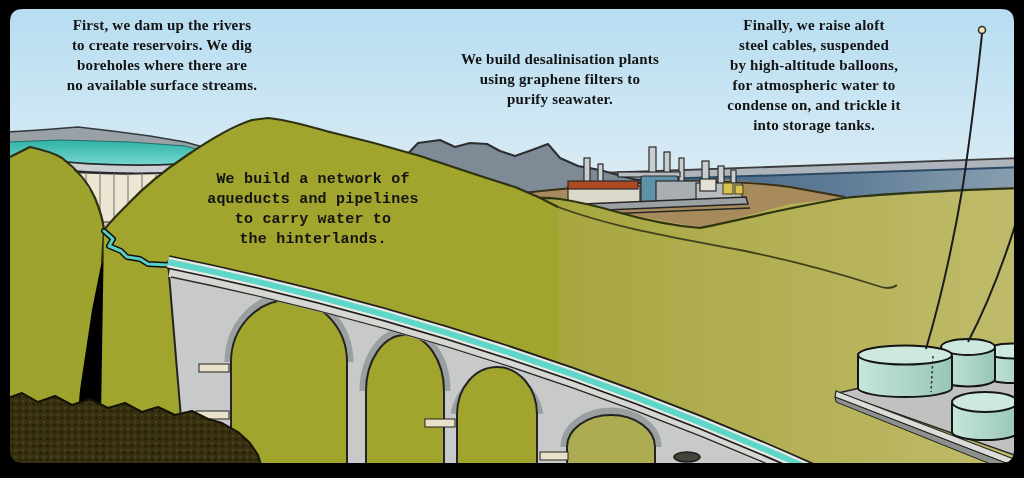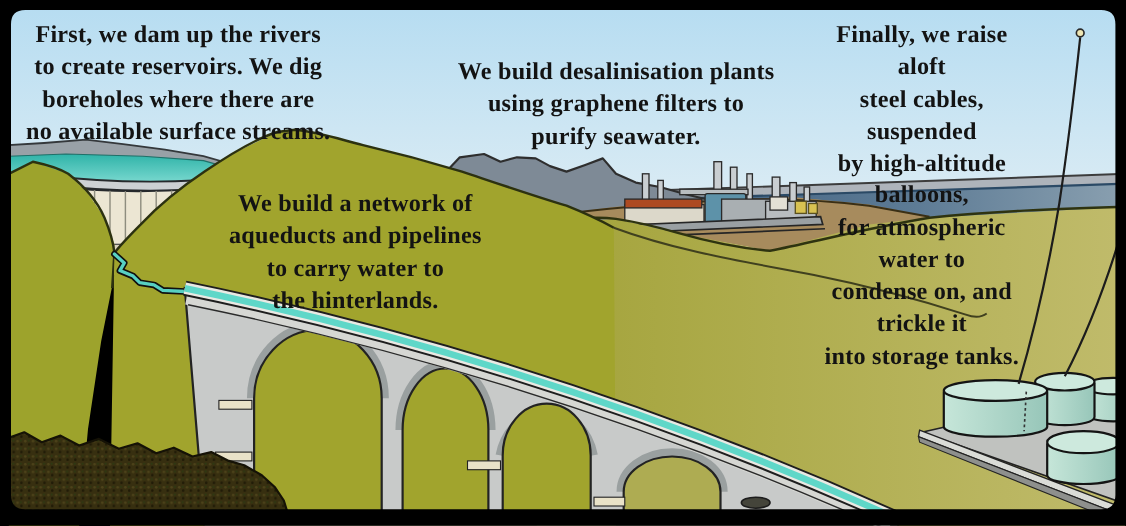--- a/index.html
+++ b/index.html
@@ -1,20 +1,20 @@
 <!DOCTYPE html>
 <html><head>
 <meta charset="utf-8">
 <style>
   html,body{margin:0;padding:0;background:#000;}
   #stage{position:relative;width:1024px;height:478px;background:#000;overflow:hidden;
          font-family:"Liberation Serif",serif;}
   #scene-svg{position:absolute;left:0;top:0;}
   .cap{position:absolute;transform:translateX(-50%);text-align:center;white-space:pre-line;
-       font-family:"Liberation Serif",serif;font-weight:700;font-size:22px;line-height:1.33;
+       font-family:"Liberation Serif",serif;font-weight:700;font-size:15px;line-height:1.33;
        color:#131313;letter-spacing:.2px;}
   .cap em{font-style:italic;}
 </style>
 </head>
 <body>
 
 <div id="stage">
 
 <svg id="scene-svg" width="1024" height="478" viewBox="0 0 1024 478">
   <defs>
@@ -197,26 +197,26 @@
 
 <div class="cap" style="left:162px;top:16px;">First, we dam up the rivers
 to create reservoirs. We dig
 boreholes where there are
 no available surface streams.</div>
 
 <div class="cap" style="left:560px;top:50px;">We build desalinisation plants
 using graphene filters to
 purify seawater.</div>
 
-<div class="cap" style="left:838px;top:16px;">Finally, we raise aloft
+<div class="cap" style="left:814px;top:16px;">Finally, we raise aloft
 steel cables, suspended
 by high-altitude balloons,
 for atmospheric water to
 condense on, and trickle it
 into storage tanks.</div>
 
-<div class="cap" style="left:323px;top:170px;">We build a network of
+<div class="cap" style="left:313px;top:170px;font-family:Liberation Mono, monospace;">We build a network of
 aqueducts and pipelines
 to carry water to
 the hinterlands.</div>
 
 
 </div>
 
 </body></html>

